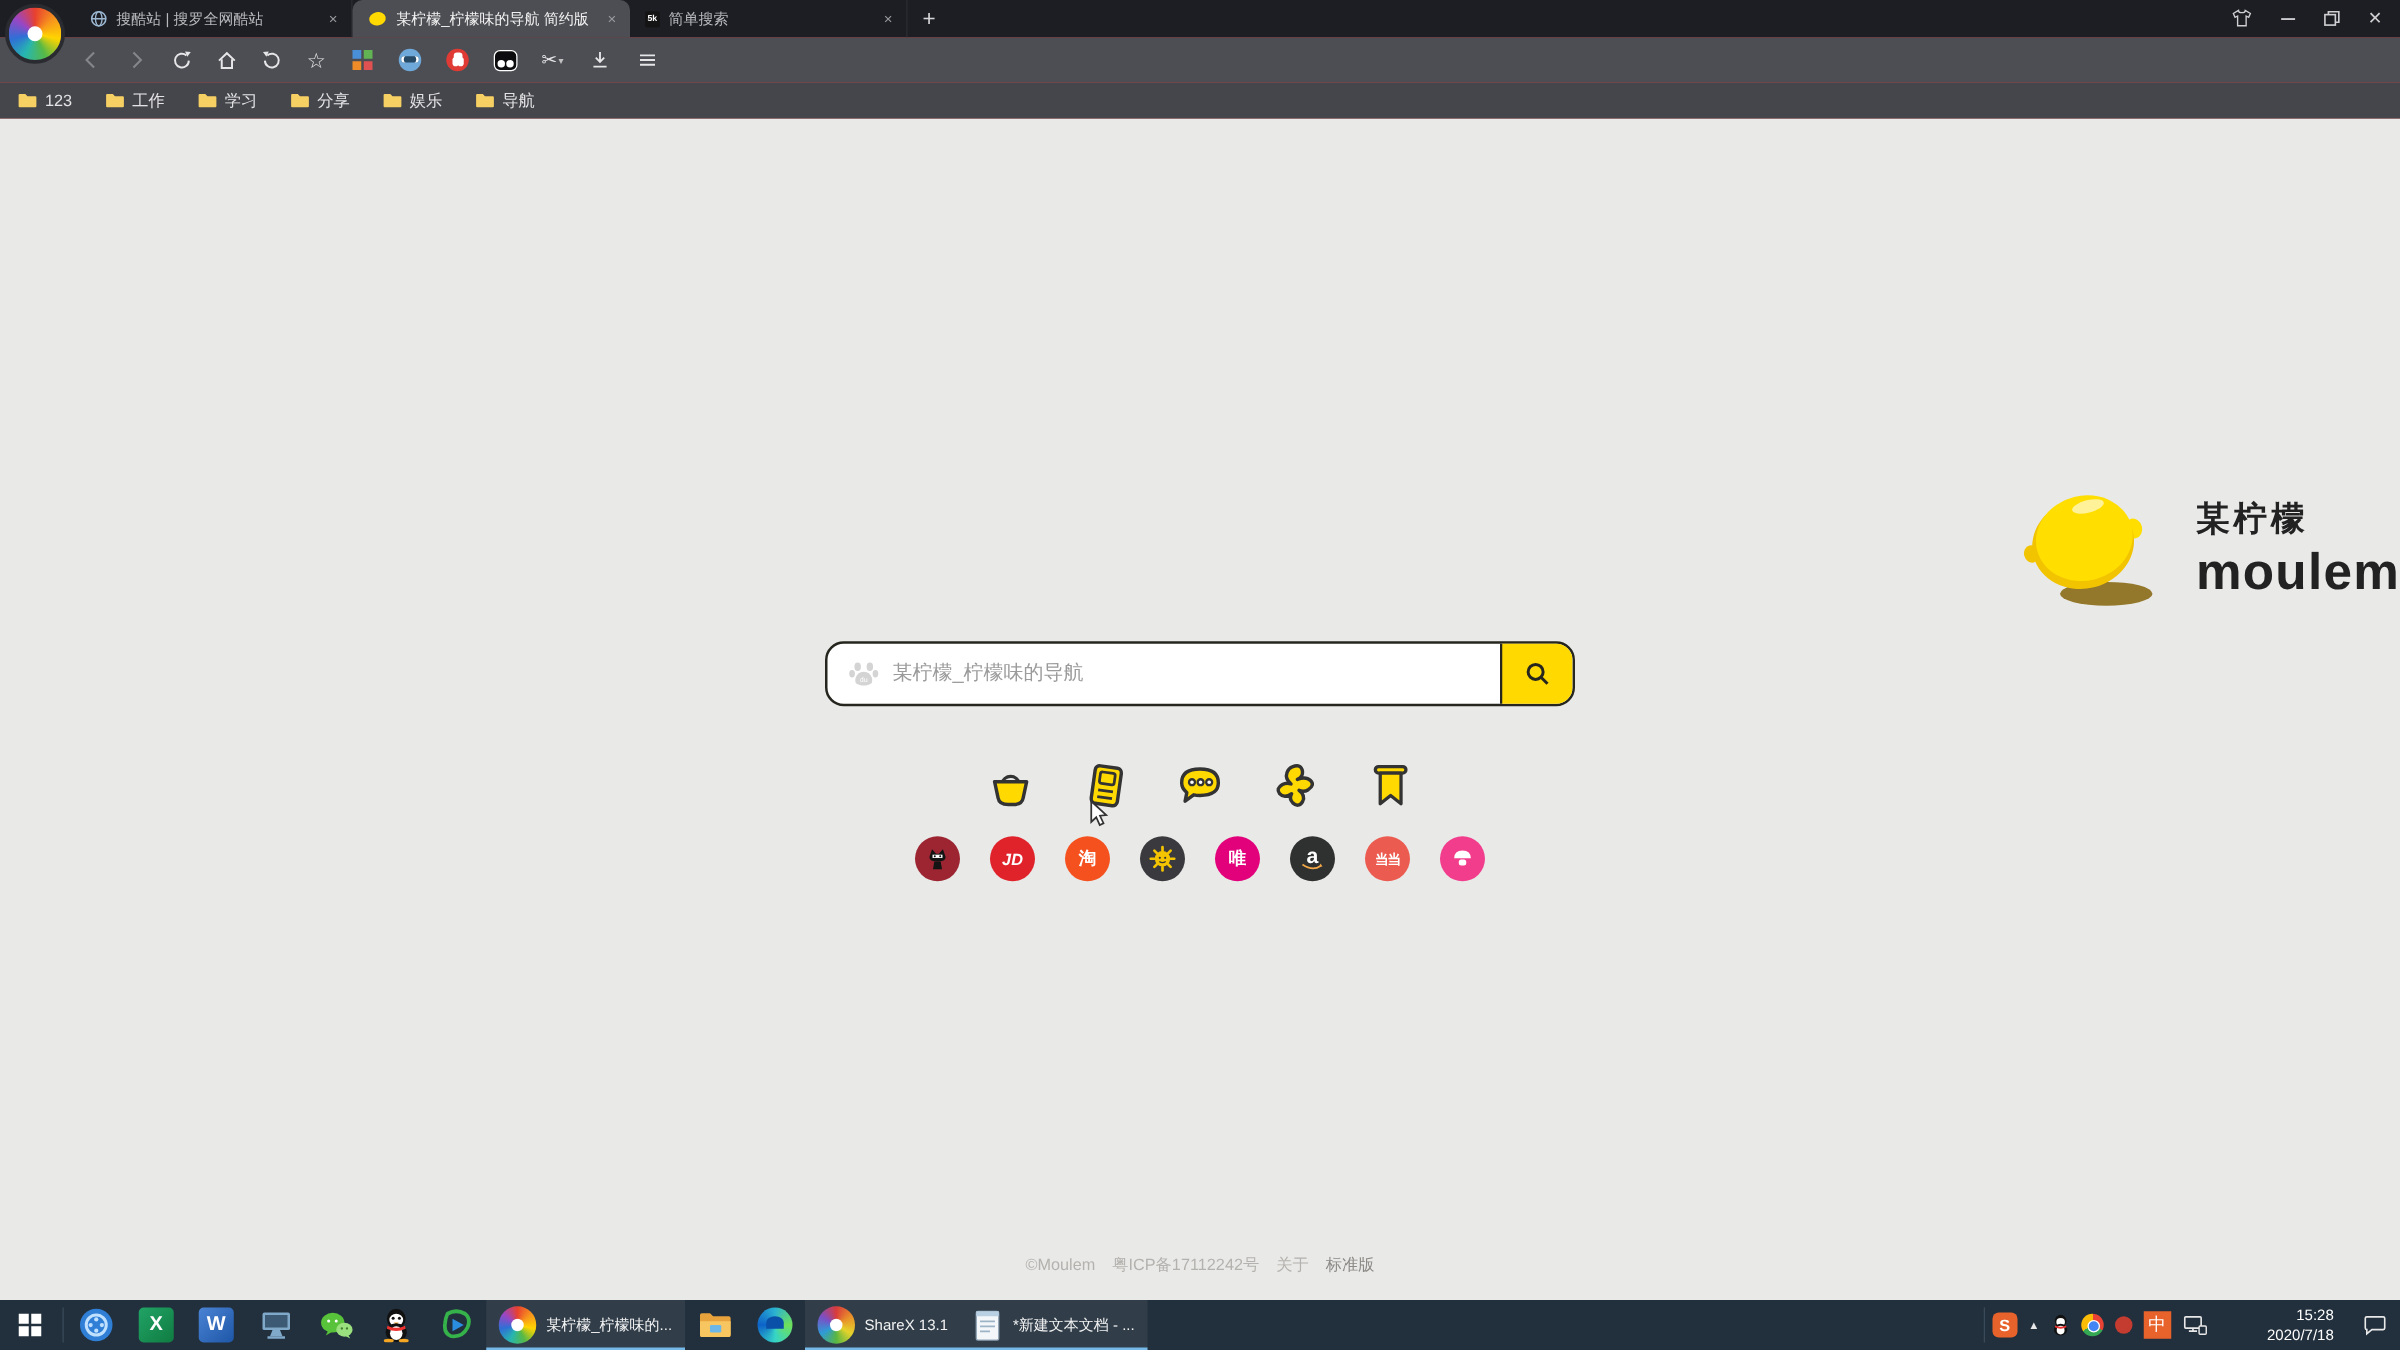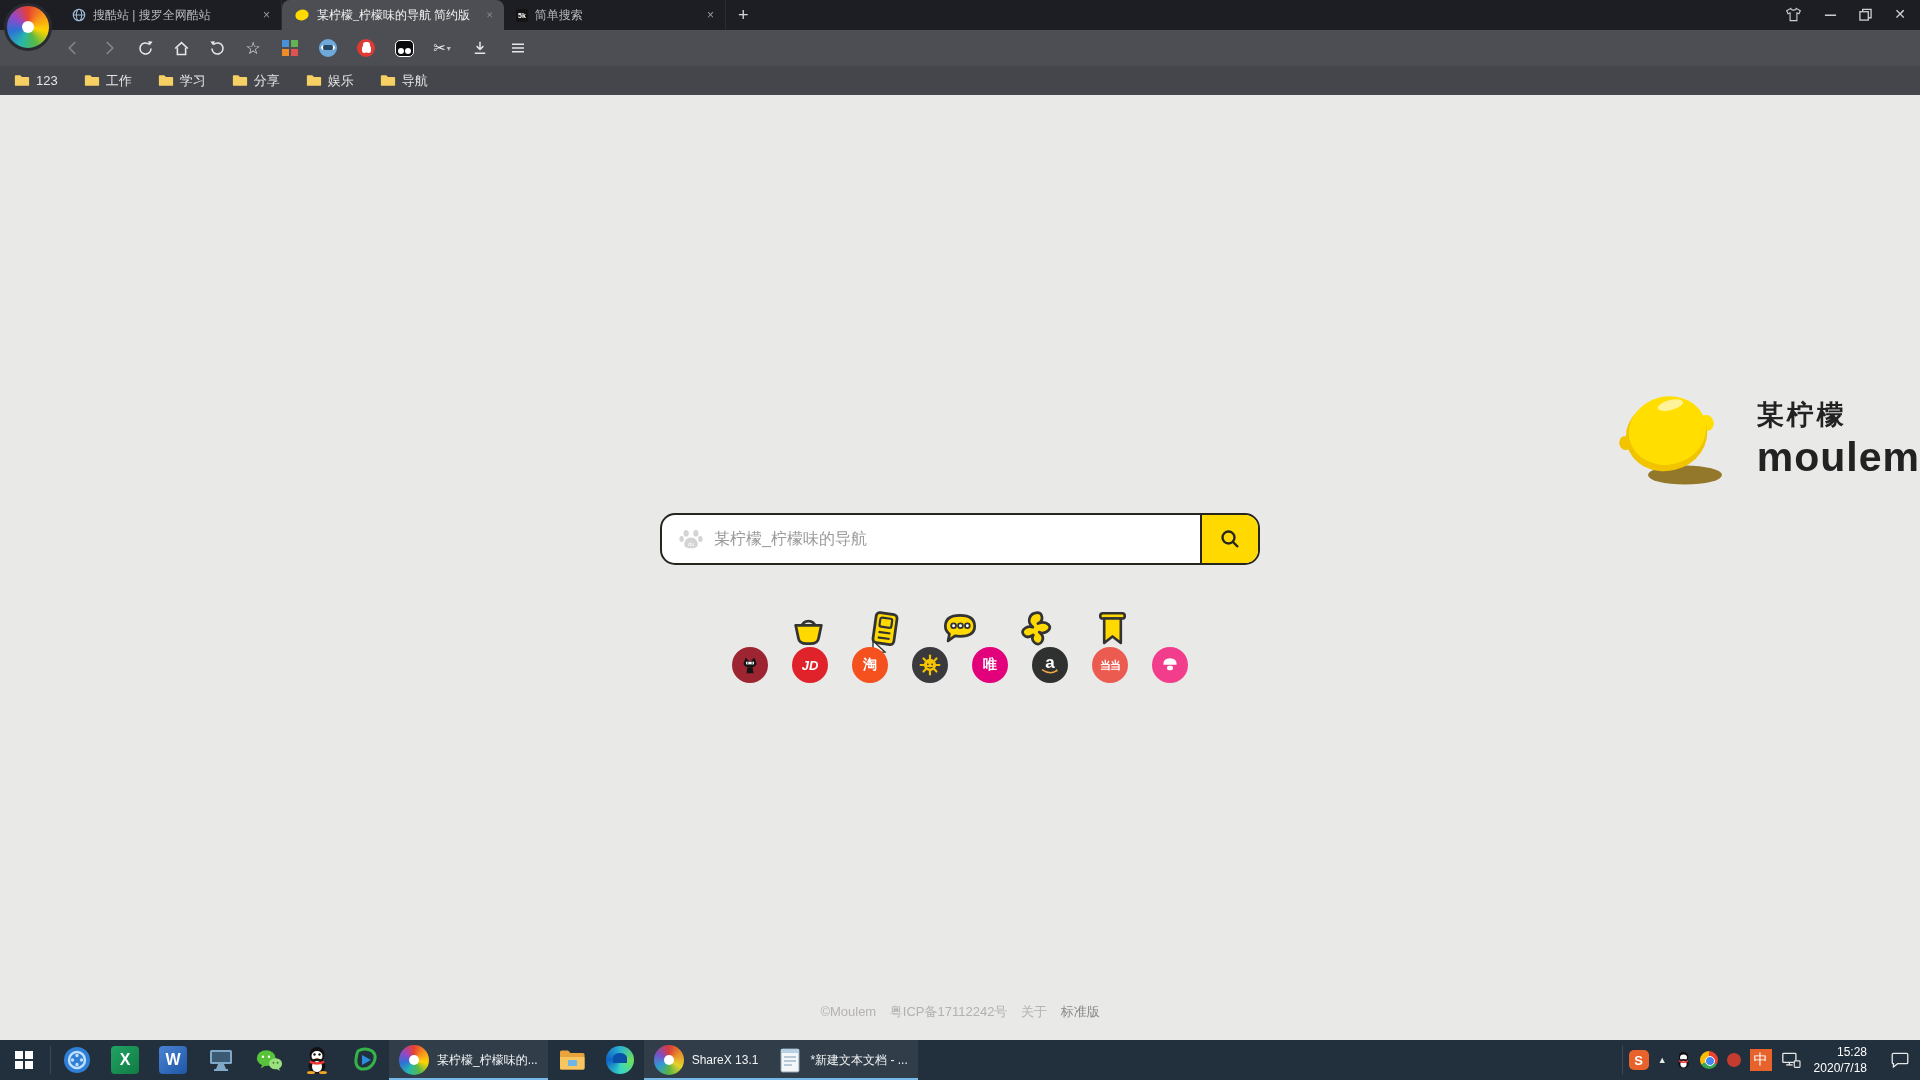--- a/index.html
+++ b/index.html
@@ -8,21 +8,21 @@
   .screen { position:relative; width:1920px; height:1080px; background:#ef4444; }
 
   
   .tabstrip { position:absolute; top:0; left:0; right:0; height:30px; background:#1d1e23; display:flex; align-items:flex-end; }
   .browser-logo { position:absolute; left:4px; top:3px; width:48px; height:48px; border-radius:50%;
     background:conic-gradient(#e8412f,#f7941d,#ffd400,#56b947,#27b6af,#2f6fd6,#9a46c4,#e8412f);
     border:3px solid #2a2b30; z-index:5; }
   .browser-logo::after { content:""; position:absolute; left:15px; top:15px; width:12px; height:12px; background:#fff; border-radius:50%; }
   .tabs { display:flex; margin-left:60px; height:30px; }
   .tab { width:222px; height:30px; display:flex; align-items:center; gap:7px; padding:0 8px 0 12px; font-size:12px; color:#b8b9bd; border-right:1px solid #2c2d33; }
-  .tab.active { background:#4d4e53; color:#f1f1f1; border-radius:8px 8px 0 0; border-right:none;font-family:Liberation Serif, serif; }
+  .tab.active { background:#4d4e53; color:#f1f1f1; border-radius:8px 8px 0 0; border-right:none; }
   .tab .title { flex:1; white-space:nowrap; overflow:hidden; }
   .tab .close { color:#9a9b9f; font-size:12px; padding:0 3px; }
   .newtab { color:#d6d6d8; font-size:18px; padding:2px 12px; align-self:center; }
   .win-controls { position:absolute; right:6px; top:0; height:28px; display:flex; align-items:center; gap:22px; padding-right:8px; }
   .win-controls svg, .win-controls span { display:block; }
   .wc-close { color:#cfcfd2; font-size:14px; }
 
   .toolbar { position:absolute; top:30px; left:0; right:0; height:36px; background:#4d4e53; display:flex; align-items:center; padding:0 10px 0 62px; gap:14px; }
   .nav-ico { width:22px; height:22px; display:flex; align-items:center; justify-content:center; }
   .url-pill { flex:1; height:27px; background:#5b5c61; border-radius:14px; display:flex; align-items:center; padding:0 10px; gap:6px; margin:0 4px; }
@@ -60,21 +60,21 @@
     background:#fff; border:2px solid #26261f; border-radius:15px; display:flex; align-items:center; overflow:hidden; }
   .paw { margin:0 10px 0 16px; flex:0 0 auto; }
   .searchbox input { flex:1; border:none; outline:none; font-size:16px; color:#333; background:transparent; font-family:"Liberation Sans",sans-serif; }
   .searchbox input::placeholder { color:#9b9b9b; }
   .search-btn { width:58px; height:52px; background:#ffd900; border-left:2px solid #26261f; display:flex; align-items:center; justify-content:center; border-radius:0 13px 13px 0; }
 
   .categories { position:absolute; top:511px; left:50%; transform:translateX(-50%); display:flex; gap:31px; }
   .cat { width:45px; height:45px; display:flex; align-items:center; justify-content:center; }
   .mouse-cursor { position:absolute; top:545px; left:872px; }
 
-  .sites { position:absolute; top:552px; left:50%; transform:translateX(-50%); display:flex; gap:24px; }
+  .sites { position:absolute; top:574px; left:50%; transform:translateX(-50%); display:flex; gap:24px; }
   .site { width:36px; height:36px; border-radius:50%; display:flex; align-items:center; justify-content:center; color:#fff; position:relative; overflow:hidden; }
   .site .lbl { font-weight:bold; }
   .site-jd .lbl { font-size:13px; font-style:italic; }
   .site-taobao .lbl { font-size:14px; }
   .site-vipshop .lbl { font-size:14px; }
   .site-amazon .lbl { font-size:17px; line-height:1; margin-top:-6px; }
   .site-dangdang .lbl { font-size:11px; letter-spacing:-1px; }
   .amazon-smile { position:absolute; bottom:7px; left:8px; width:20px; height:8px; }
 
   .footer { position:absolute; top:908px; left:0; right:0; text-align:center; font-size:13px; color:#b4b2ae; }
@@ -94,21 +94,21 @@
     background:conic-gradient(#e8412f,#f7941d,#ffd400,#56b947,#27b6af,#2f6fd6,#9a46c4,#e8412f); position:relative; flex:0 0 auto; }
   .pinwheel::after { content:""; position:absolute; left:10px; top:10px; width:10px; height:10px; background:#fff; border-radius:50%; }
   .pinwheel.sharex { background:conic-gradient(#d93b3b,#e8902a,#e5d22b,#59b642,#2e9bd6,#7b4fc6,#d93b3b); }
   .office { width:28px; height:28px; border-radius:4px; color:#fff; font-weight:bold; font-size:16px; display:flex; align-items:center; justify-content:center; }
   .tray { display:flex; align-items:center; gap:9px; padding:0 10px 0 4px; }
   .sogou { width:20px; height:20px; border-radius:5px; background:#e8622c; color:#fff; font-weight:bold; font-size:13px; display:flex; align-items:center; justify-content:center; }
   .chrome-ico { width:18px; height:18px; border-radius:50%; background:conic-gradient(#ea4335 0 33%,#34a853 33% 66%,#fbbc05 66% 100%); position:relative; }
   .chrome-ico::after { content:""; position:absolute; left:5px; top:5px; width:8px; height:8px; border-radius:50%; background:#4285f4; border:1.5px solid #fff; }
   .red-dot { width:14px; height:14px; border-radius:50%; background:#c43b2f; }
   .ime { width:22px; height:22px; background:#e8622c; color:#fff; font-size:14px; display:flex; align-items:center; justify-content:center; }
-  .clock { text-align:right; font-size:12px; line-height:1.35; padding-left:4px; }
+  .clock { text-align:right; font-size:12px; line-height:1.35; padding-left:4px;margin-left:35px; }
   .tray-arrow { color:#e8e8e8; font-size:9px; }
 
   svg { display:block; }
 </style>
 </head>
 <body>
 
 <div class="screen">
 
   <div class="tabstrip">

